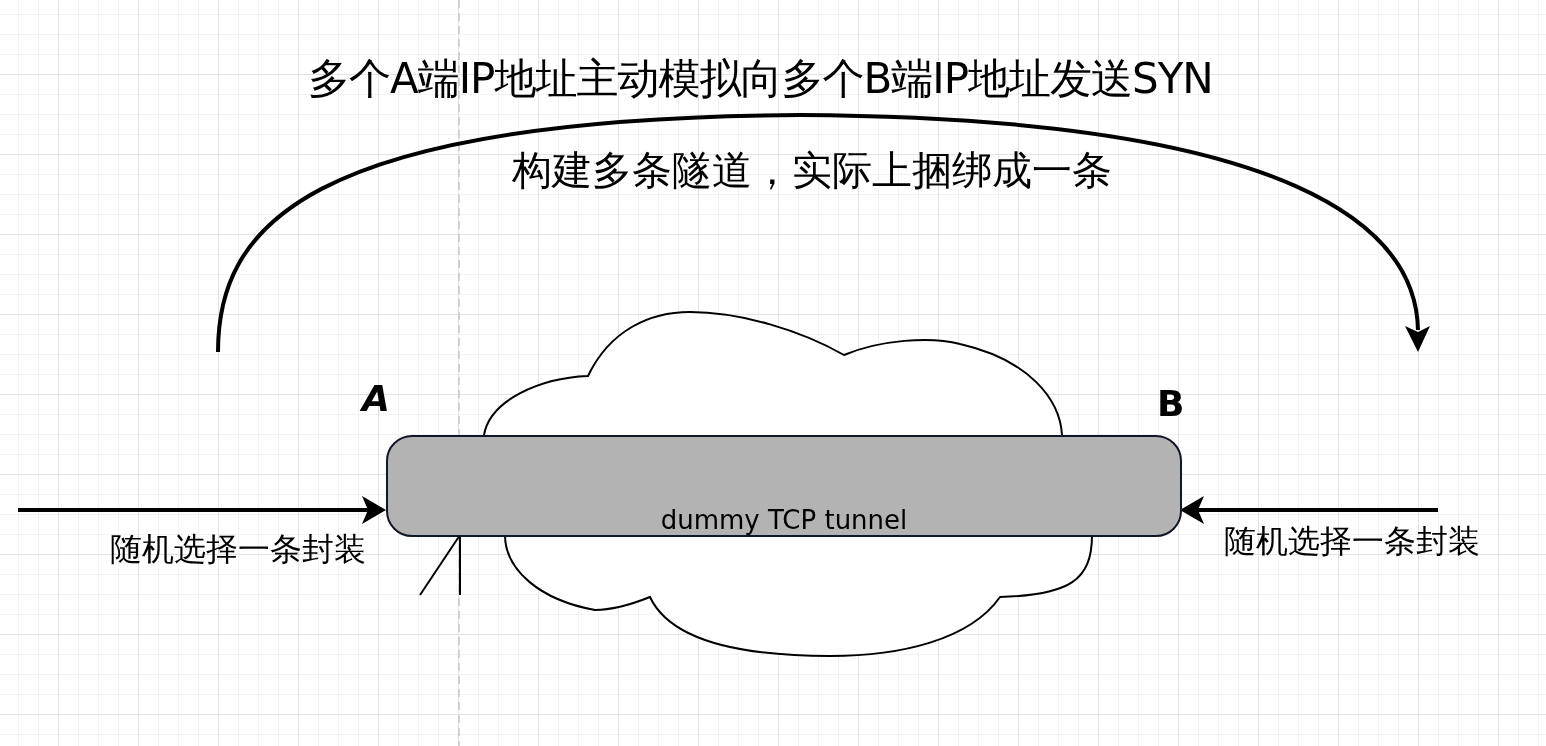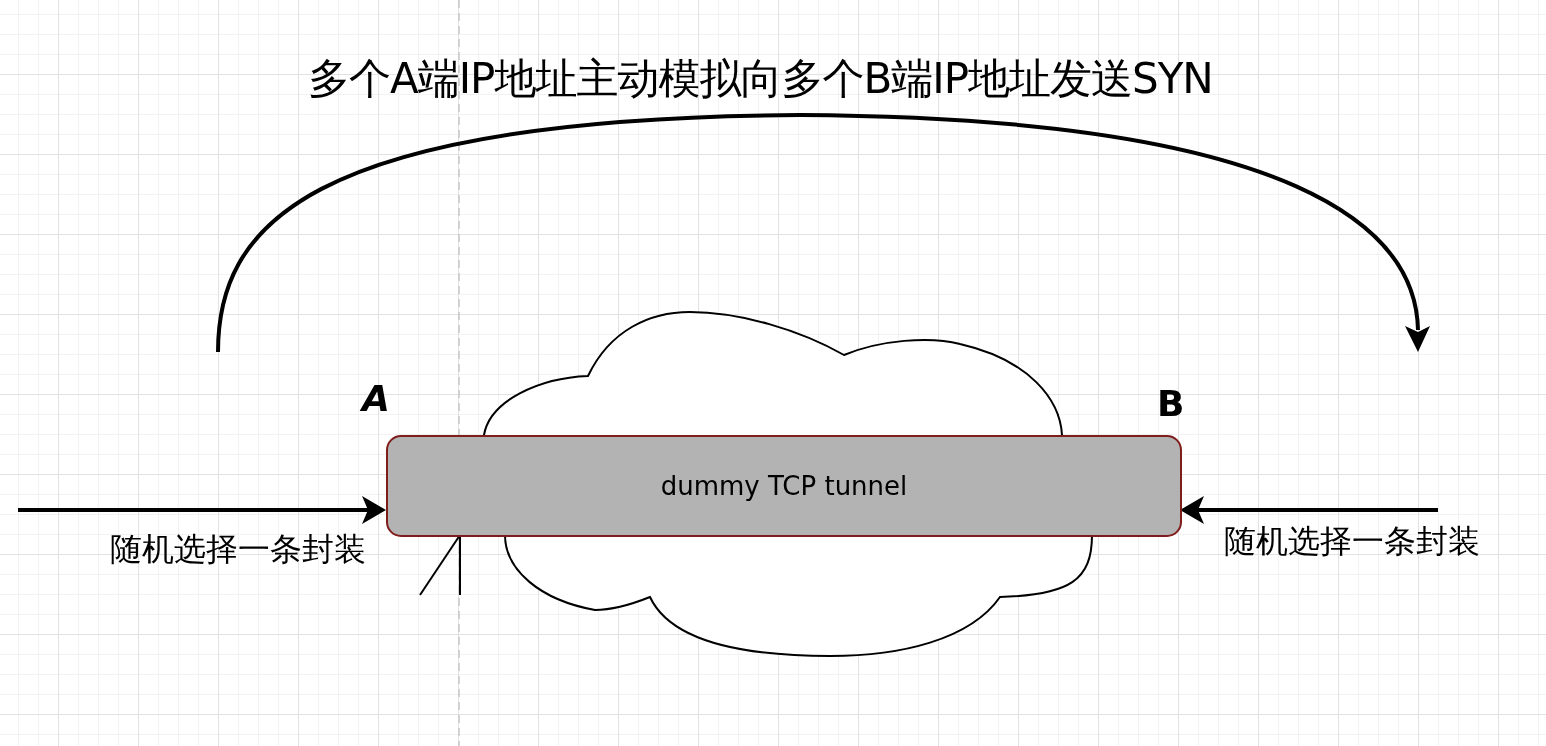--- a/index.html
+++ b/index.html
@@ -23,22 +23,22 @@
   .side-left { left: 120px; }
   .side-right { left: 1203px; }
   .endpoint { font-size: 36px; font-weight: bold; font-style: italic; font-family: "DejaVu Sans", sans-serif; }
   .endpoint-a { left: 362px; top: 381px; }
   .endpoint-b { left: 1157px; top: 386px; font-style: normal; }
   .encap { font-size: 32px; font-family: Liberation Sans, sans-serif; top: 533px; }
   .encap-left { left: 110px; }
   .encap-right { left: 1224px; top: 525px; }
   .tunnel {
     position: absolute; left: 386px; top: 435px; width: 792px; height: 98px;
-    background: #b3b3b3; border: 2px solid #7f1d1d; border-radius: 15px;
-    display: flex; align-items: center; justify-content: center;
+    background: #b3b3b3; border: 2px solid #0f172a; border-radius: 26px;
+    display: flex; align-items: flex-end; justify-content: center;
   }
   .tunnel-label { font-size: 26px; color: #000; font-family: "DejaVu Sans", sans-serif; }
   .callout {
     position: absolute; left: 305px; top: 594px; width: 306px; height: 118px;
     background: #fff; border: 2px solid #000;
   }
   .callout-text {
     position: absolute; left: 28px; top: 20px; font-size: 38px; line-height: 44px;
     font-family: "DejaVu Serif", serif; white-space: pre-line; width: 280px;
   }
@@ -85,20 +85,21 @@
       <path d="M1204,496 L1180,510 L1204,524 L1198,510 Z" fill="#000"></path>
     </g>
 
     <g>
       <line x1="460" y1="535" x2="420" y2="595" stroke="#000" stroke-width="2"></line>
       <line x1="460" y1="535" x2="460" y2="595" stroke="#000" stroke-width="2"></line>
     </g>
   </svg>
 
   <div class="txt title-1">多个A端IP地址主动模拟向多个B端IP地址发送SYN</div>
+  <div class="txt title-2">构建多条隧道，实际上捆绑成一条</div>
 
   <div class="txt endpoint endpoint-a">A</div>
   <div class="txt endpoint endpoint-b">B</div>
 
 
   <div class="txt encap encap-left">随机选择一条封装</div>
   <div class="txt encap encap-right">随机选择一条封装</div>
 
   <div class="tunnel">
     <span class="tunnel-label">dummy TCP tunnel</span>

